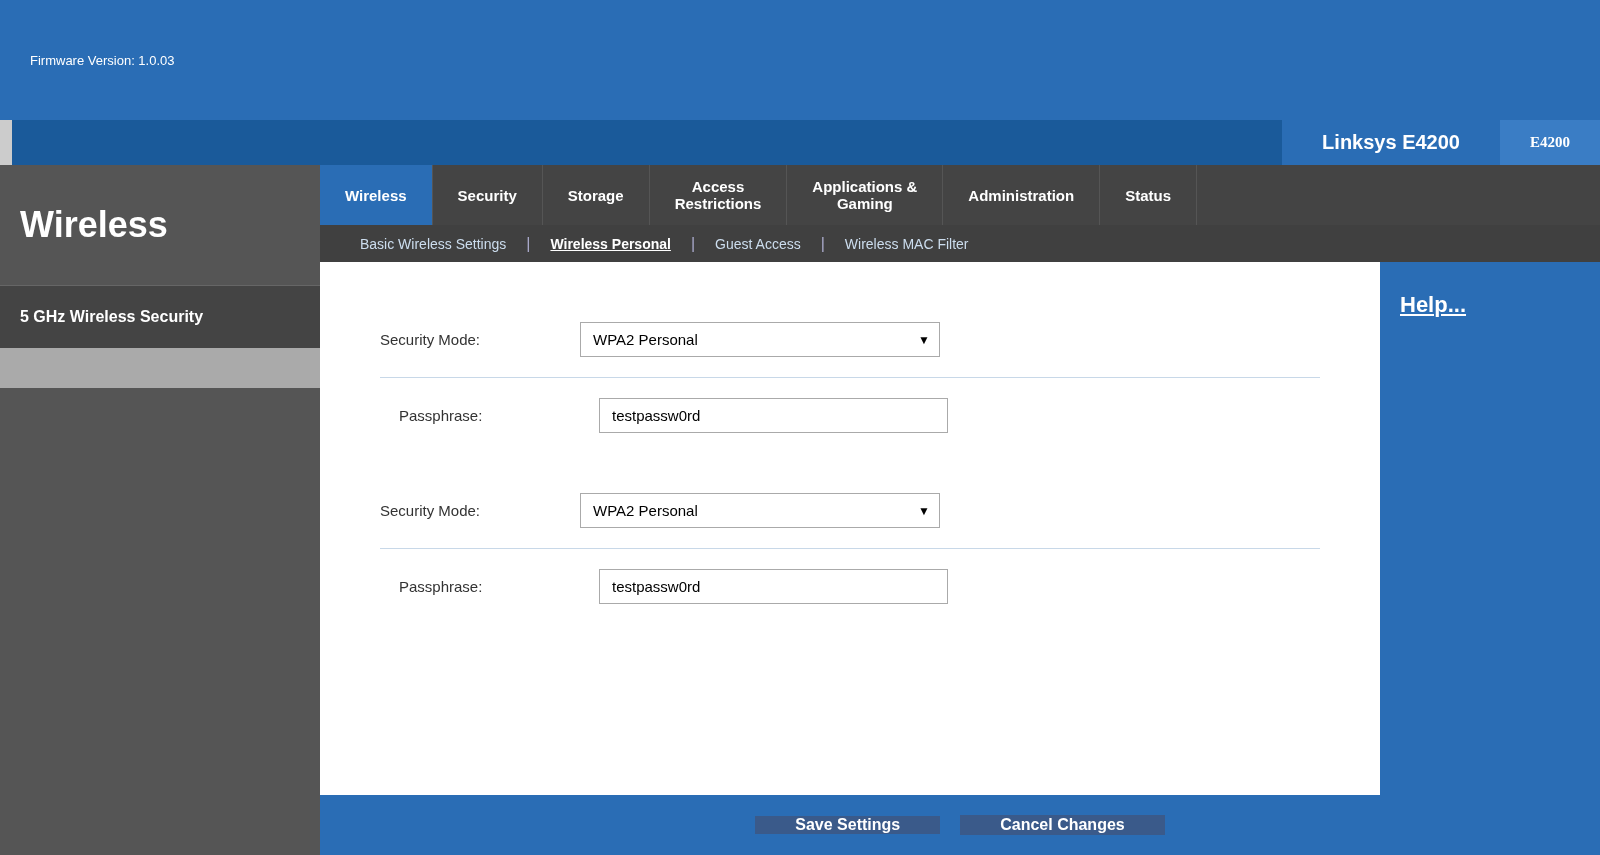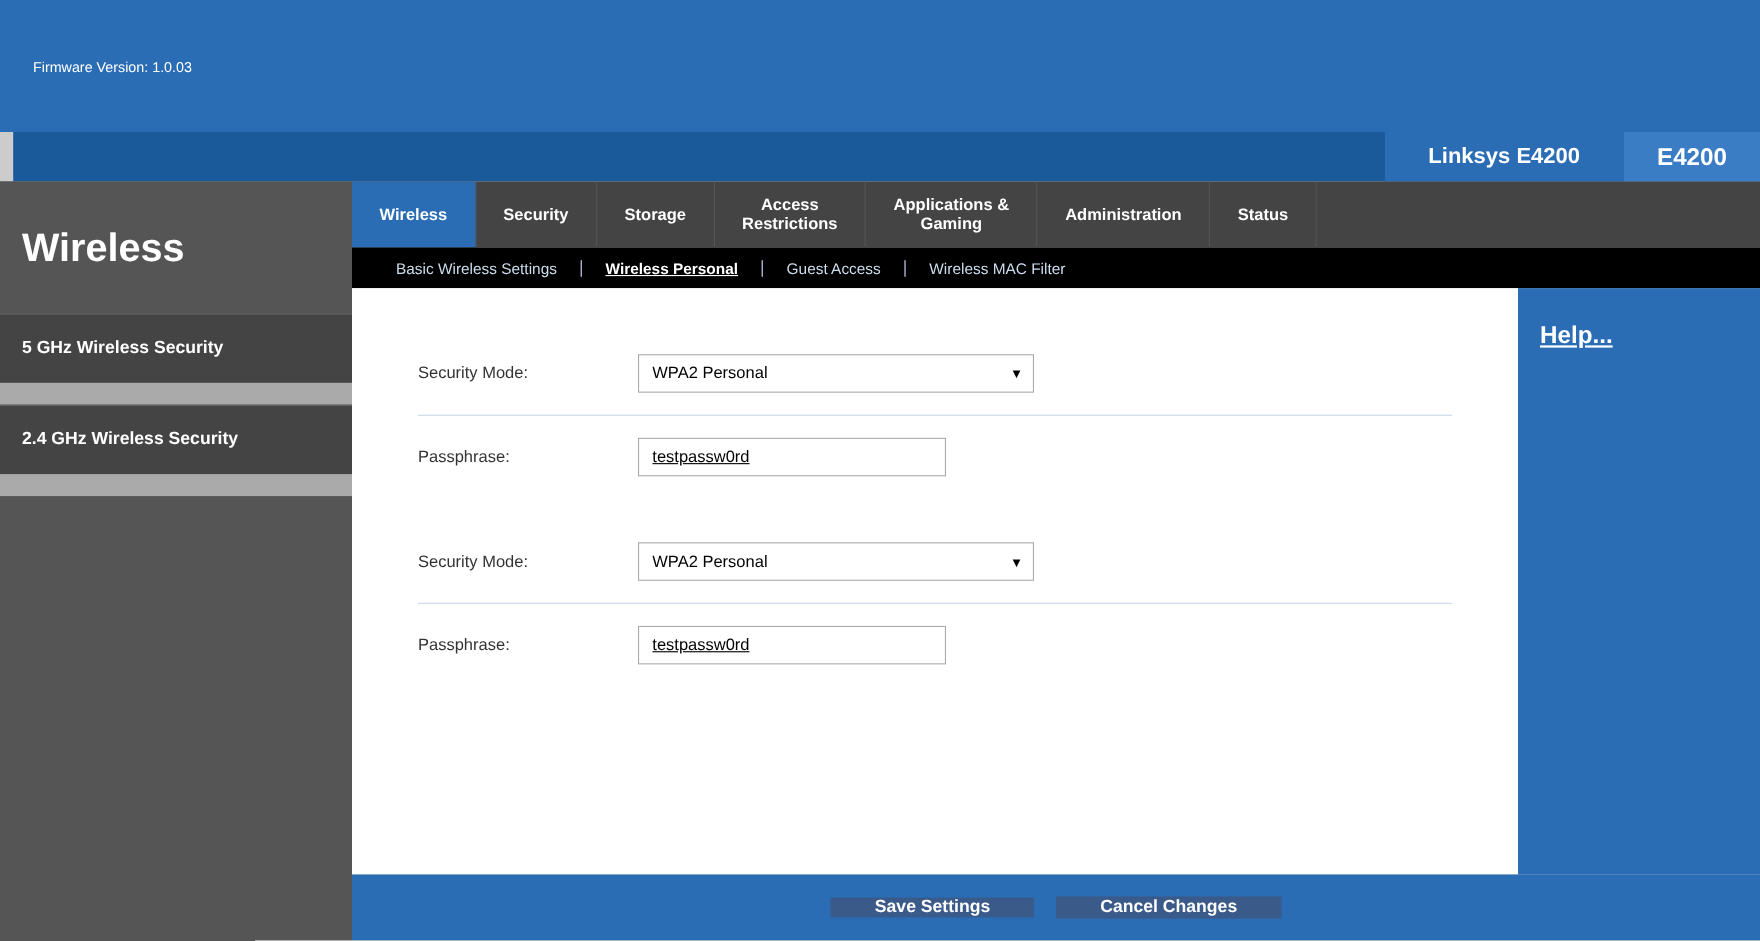--- a/index.html
+++ b/index.html
@@ -61,26 +61,27 @@
       font-size: 20px;
       font-weight: bold;
       padding: 0 40px;
       height: 100%;
       display: flex;
       align-items: center;
     }
     .router-model {
       background: #3a7dc5;
       color: white;
-      font-size: 22px;
+      font-size: 15px;
       font-weight: bold;
       padding: 0 30px;
       height: 100%;
       display: flex;
       align-items: center;
+      font-family: Liberation Serif, serif;
     }
 
     
     .main-layout {
       display: flex;
       min-height: 690px;
     }
 
     
     .sidebar {
@@ -135,21 +136,21 @@
       cursor: pointer;
       text-align: center;
       border-right: 1px solid #555;
     }
     .nav-tab.active {
       background: #2a6db5;
     }
 
     
     .sub-nav {
-      background: #000000;
+      background: #404040;
       display: flex;
       align-items: center;
       padding: 0 20px;
       height: 37px;
       gap: 0;
     }
     .sub-nav-item {
       color: #cde;
       font-size: 14px;
       padding: 0 20px;
@@ -184,20 +185,21 @@
     }
 
     .form-row {
       display: flex;
       align-items: center;
       padding: 20px 0;
       border-bottom: 1px solid #c8d8e8;
     }
     .form-row:last-child {
       border-bottom: none;
+      margin-left: 19px;
     }
     .form-label {
       width: 200px;
       font-size: 15px;
       color: #333;
     }
     .select-wrapper {
       position: relative;
       width: 360px;
     }
@@ -212,25 +214,24 @@
     }
     .select-arrow {
       position: absolute;
       right: 10px;
       top: 50%;
       transform: translateY(-50%);
       pointer-events: none;
       font-size: 12px;
     }
     .form-input {
-      width: 280px;
+      width: 349px;
       padding: 8px 12px;
       font-size: 15px;
       border: 1px solid #aaa;
-      text-decoration: underline;
     }
 
     
     .help-sidebar {
       width: 220px;
       background: #2a6db5;
       padding: 30px 20px;
       flex-shrink: 0;
     }
     .help-link {
@@ -282,21 +283,20 @@
   <div class="router-name">Linksys E4200</div>
   <div class="router-model">E4200</div>
 </div>
 
 <div class="main-layout">
 
   <div class="sidebar">
     <div class="sidebar-title">Wireless</div>
     <div class="sidebar-section">5 GHz Wireless Security</div>
     <div class="sidebar-gap"></div>
-    <div class="sidebar-section">2.4 GHz Wireless Security</div>
     <div class="sidebar-gap"></div>
   </div>
 
   <div class="content-area">
 
     <div class="nav-tabs">
       <div class="nav-tab active">Wireless</div>
       <div class="nav-tab">Security</div>
       <div class="nav-tab">Storage</div>
       <div class="nav-tab" style="text-align:center;">Access<br>Restrictions</div>

